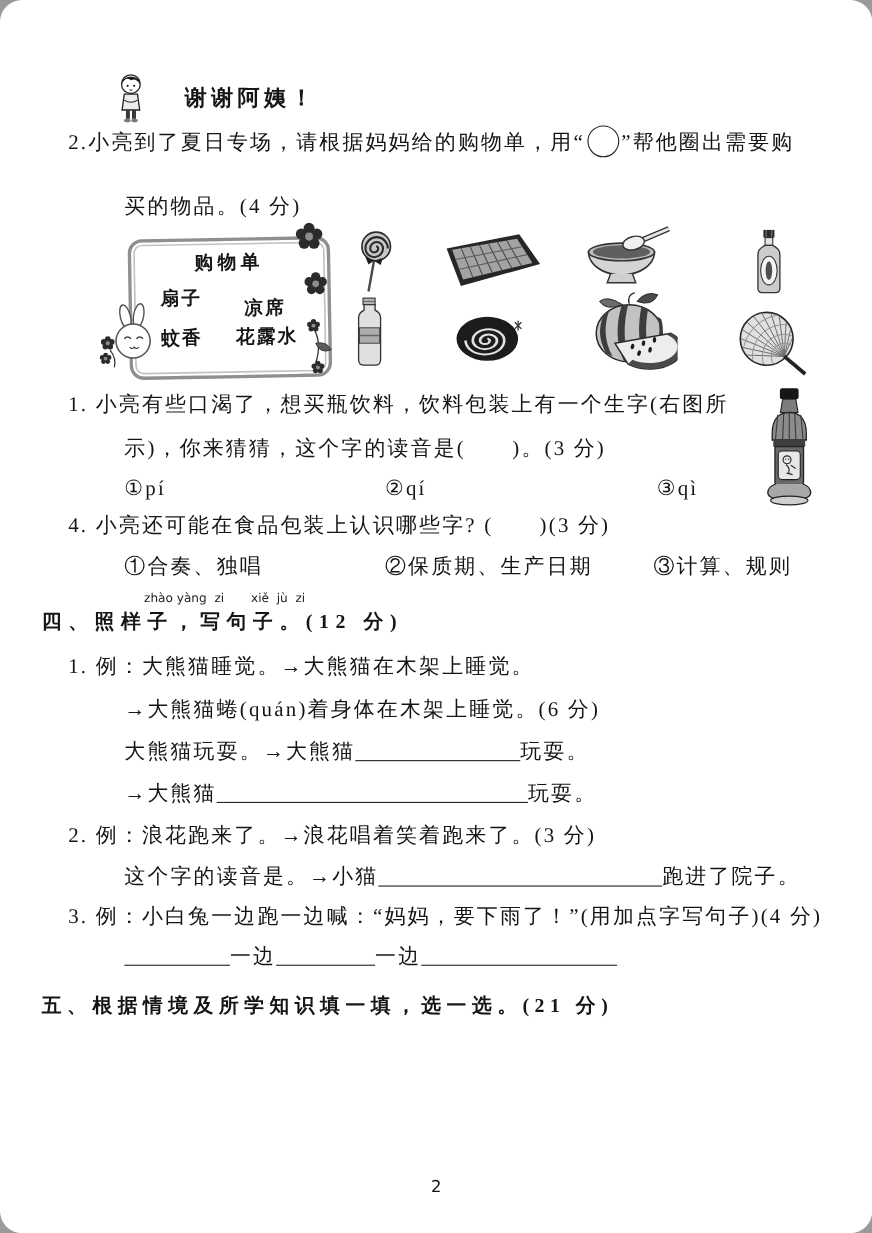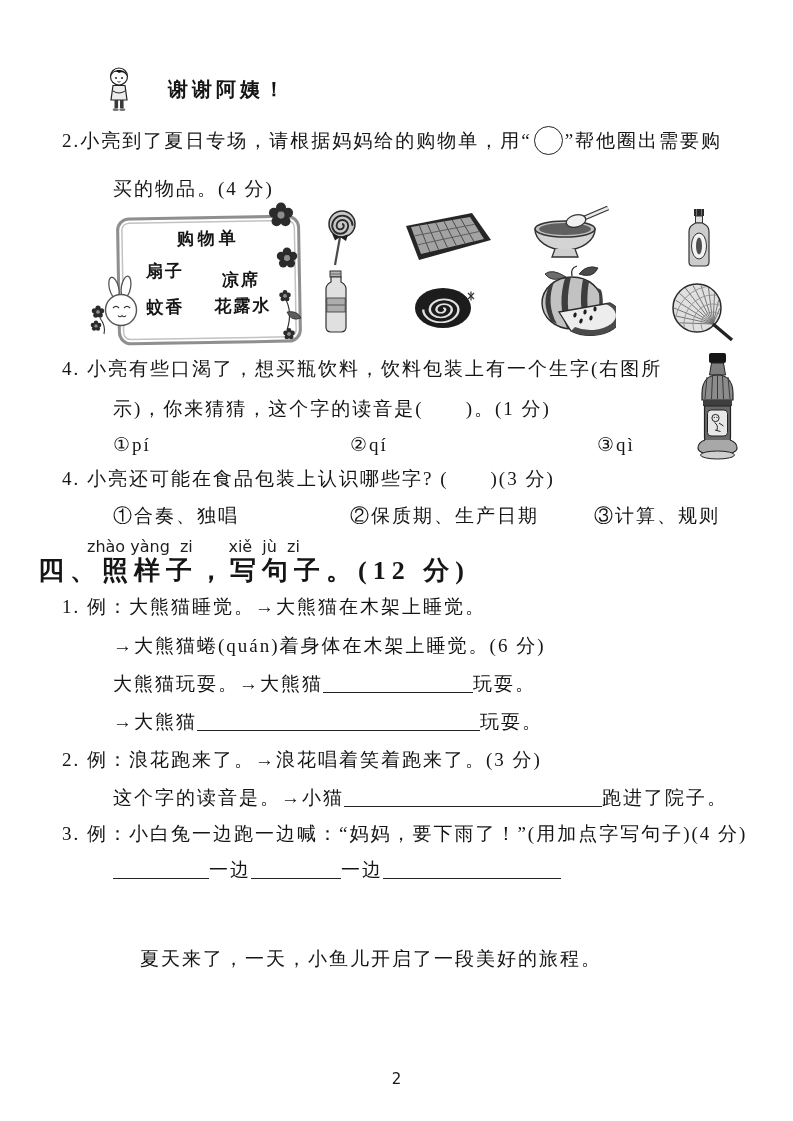--- a/index.html
+++ b/index.html
@@ -1,22 +1,22 @@
 <!DOCTYPE html>
 <html><head>
 <meta charset="utf-8">
 <style>
   html,body{margin:0;padding:0;background:#9a9a9a;}
   .page{
     position:relative;width:793px;height:1121px;margin:0 auto;background:#ffffff;
-    font-family:"Liberation Serif","DejaVu Serif",serif;color:#151515;overflow:hidden;
+    font-family:"Liberation Serif","DejaVu Serif",serif;color:#151515;overflow:hidden;border-radius:20px;
   }
   .line{position:absolute;white-space:pre;font-size:19px;letter-spacing:2px;line-height:30px;}
-  .pinyin{position:absolute;white-space:pre;font-size:16px;letter-spacing:0;color:#1d1d1d;font-family:"DejaVu Sans",sans-serif;}
-  .sec-title{position:absolute;white-space:pre;font-size:26px;font-weight:700;letter-spacing:6px;}
+  .pinyin{position:absolute;white-space:pre;font-size:11px;letter-spacing:0;color:#1d1d1d;font-family:"DejaVu Sans",sans-serif;margin-left:44px;}
+  .sec-title{position:absolute;white-space:pre;font-size:18px;font-weight:700;letter-spacing:6px;}
   .blank{display:inline-block;border-bottom:1.8px solid #222;height:15px;vertical-align:-3px;}
   .circle-mark{display:inline-block;width:27px;height:27px;border:1.7px solid #222;border-radius:50%;vertical-align:middle;margin:0 2px 5px 2px;background:#fff;}
   .board{
     position:absolute;left:117px;top:216px;width:178px;height:122px;background:#fff;
     border:3px solid #8f8f8f;border-radius:13px;
     box-shadow:inset 0 0 0 2px #ffffff, inset 0 0 0 3.5px #c2c2c2;
     transform:rotate(-1deg);
   }
   .board-title{position:absolute;left:0;right:0;top:8px;text-align:center;font-size:17px;font-weight:700;letter-spacing:4px;}
   .board-item{position:absolute;font-size:17px;font-weight:700;letter-spacing:2px;white-space:pre;}
@@ -36,21 +36,21 @@
     <path d="M16.5,17.5 q1.5,1.4 3,0" stroke="#222" stroke-width="0.9" fill="none"></path>
     <path d="M12,21.5 L24,21.5 L26,36 L10,36 Z" fill="#ececec" stroke="#222" stroke-width="1.2"></path>
     <path d="M12,27 Q18,31 24,27" stroke="#222" stroke-width="1" fill="none"></path>
     <rect x="13.5" y="36" width="3.6" height="8" fill="#3a3a3a"></rect>
     <rect x="19" y="36" width="3.6" height="8" fill="#3a3a3a"></rect>
     <ellipse cx="14.7" cy="45.5" rx="3" ry="1.6" fill="#777"></ellipse>
     <ellipse cx="21.3" cy="45.5" rx="3" ry="1.6" fill="#777"></ellipse>
   </svg>
   <div class="line" style="left:168px;top:74px;font-size:20px;font-weight:700;letter-spacing:4px">谢谢阿姨！</div>
 
-  <div class="line" style="left:62px;top:126px"><span>2.</span><span>小亮到了夏日专场，请根据妈妈给的购物单，用“</span><span class="circle-mark"></span><span>”帮他圈出需要购</span></div>
+  <div class="line" style="left:62px;top:114px"><span>2.</span><span>小亮到了夏日专场，请根据妈妈给的购物单，用“</span><span class="circle-mark"></span><span>”帮他圈出需要购</span></div>
   <div class="line" style="left:113px;top:174px">买的物品。(4 分)</div>
 
   <div class="board">
     <div class="board-title">购物单</div>
     <div class="board-item" style="left:26px;top:40px">扇子</div>
     <div class="board-item" style="left:102px;top:50px">凉席</div>
     <div class="board-item" style="left:26px;top:76px">蚊香</div>
     <div class="board-item" style="left:94px;top:76px">花露水</div>
   </div>
 
@@ -236,22 +236,22 @@
     </g>
     <g clip-path="url(#fanclip)" fill="none" stroke="#909090" stroke-width="0.9">
       <circle cx="43" cy="42" r="12"></circle>
         <circle cx="43" cy="42" r="20"></circle>
         <circle cx="43" cy="42" r="29"></circle>
         <circle cx="43" cy="42" r="38"></circle>
     </g>
     <path d="M43,42 L62,58" stroke="#222" stroke-width="3.4"></path>
   </svg>
 
-  <div class="line" style="left:62px;top:354px">4. 小亮有些口渴了，想买瓶饮料，饮料包装上有一个生字(右图所</div>
-  <div class="line" style="left:113px;top:394px">示)，你来猜猜，这个字的读音是(　　)。(1 分)</div>
+  <div class="line" style="left:62px;top:354px">1. 小亮有些口渴了，想买瓶饮料，饮料包装上有一个生字(右图所</div>
+  <div class="line" style="left:113px;top:394px">示)，你来猜猜，这个字的读音是(　　)。(3 分)</div>
   <div class="line" style="left:113px;top:430px">①pí</div>
   <div class="line" style="left:350px;top:430px">②qí</div>
   <div class="line" style="left:597px;top:430px">③qì</div>
 
   <svg class="svg-abs" style="left:688px;top:352px" width="60" height="112" viewBox="0 0 60 112">
     <rect x="21" y="1" width="17" height="10" rx="2" fill="#161616"></rect>
     <path d="M23.5,11 h12 l2,12 h-16 Z" fill="#7d7d7d" stroke="#222" stroke-width="1"></path>
     <path d="M14,42 C14,27 22,23 29.5,23 C37,23 45,27 45,42 L45,48 L14,48 Z" fill="#8c8c8c" stroke="#222" stroke-width="1.2"></path>
     <g stroke="#3a3a3a" stroke-width="1">
         <line x1="19" y1="25" x2="17" y2="47"></line>
@@ -283,18 +283,18 @@
   <div class="line" style="left:113px;top:631px">→大熊猫蜷(quán)着身体在木架上睡觉。(6 分)</div>
   <div class="line" style="left:113px;top:707px"><span>→大熊猫</span><span class="blank" style="width:283px"></span><span>玩耍。</span></div>
   <div class="line" style="left:113px;top:669px"><span>大熊猫玩耍。→大熊猫</span><span class="blank" style="width:150px"></span><span>玩耍。</span></div>
 
   <div class="line" style="left:62px;top:745px">2. 例：浪花跑来了。→浪花唱着笑着跑来了。(3 分)</div>
   <div class="line" style="left:113px;top:783px"><span>这个字的读音是。→小猫</span><span class="blank" style="width:258px"></span><span>跑进了院子。</span></div>
 
   <div class="line" style="left:62px;top:819px">3. 例：小白兔一边跑一边喊：“妈妈，要下雨了！”(用加点字写句子)(4 分)</div>
   <div class="line" style="left:113px;top:855px"><span class="blank" style="width:96px"></span><span>一边</span><span class="blank" style="width:90px"></span><span>一边</span><span class="blank" style="width:178px"></span></div>
 
-
-  <div class="line" style="left:140px;top:944px">夏天来了，一天，小鱼儿开启了一段美好的旅程。</div>
+  <div class="sec-title" style="left:38px;top:902px;letter-spacing:5px">五、根据情境及所学知识填一填，选一选。(21 分)</div>
+
 
   <div class="page-num">2</div>
 
 </div>
 
 </body></html>

